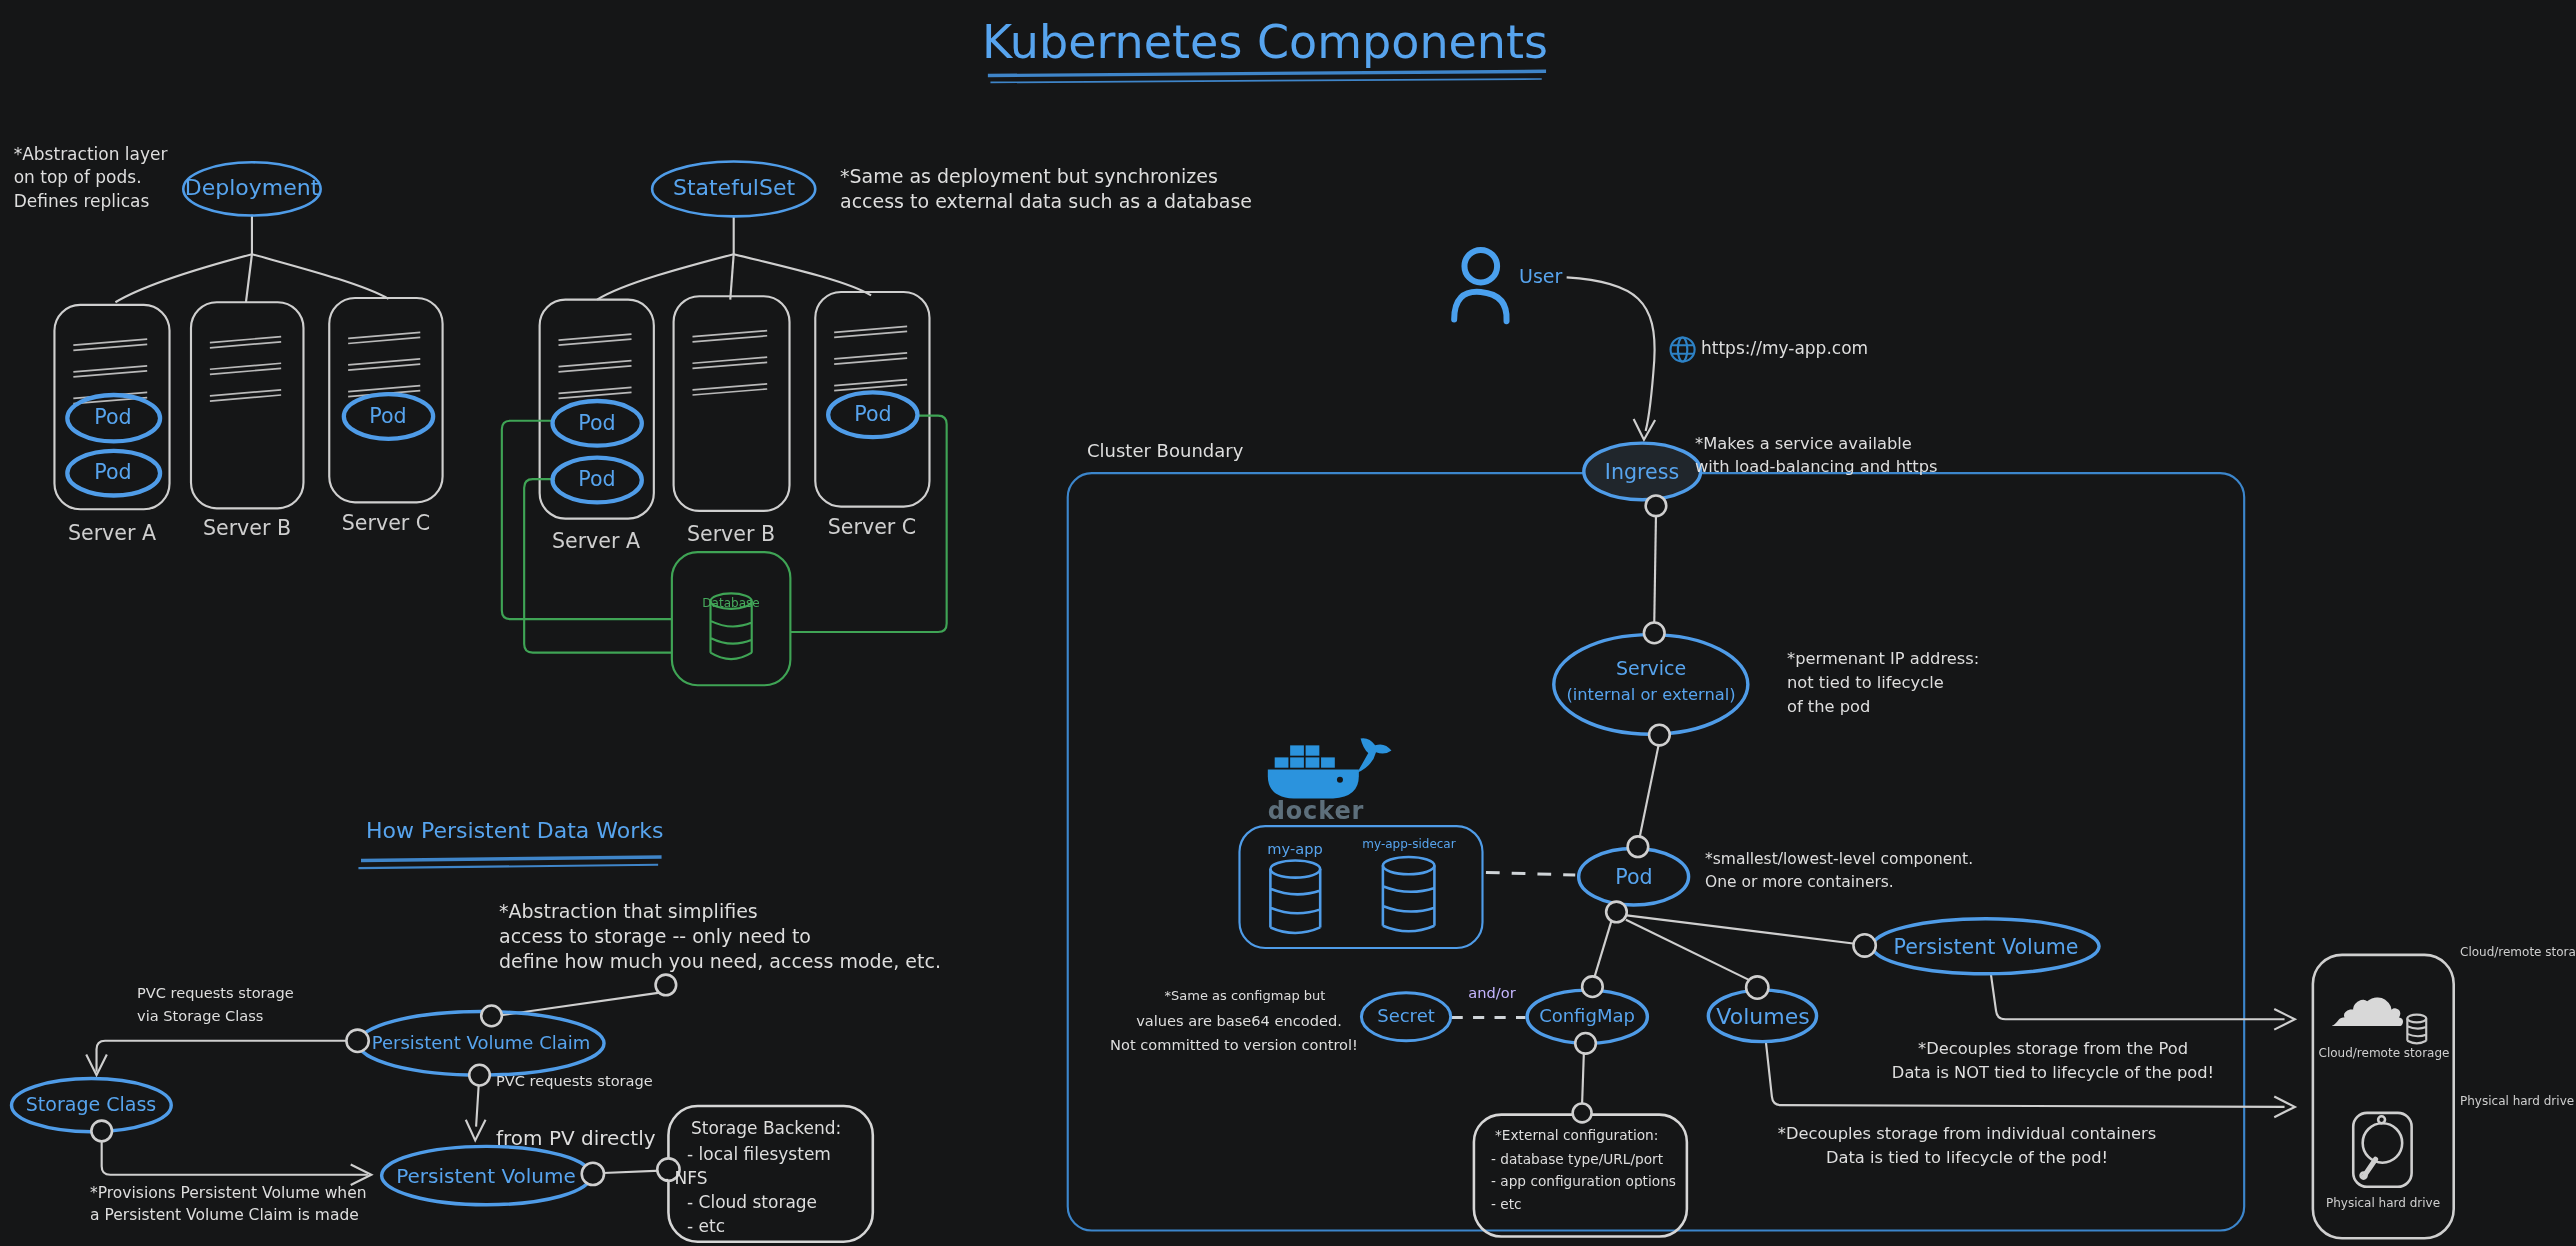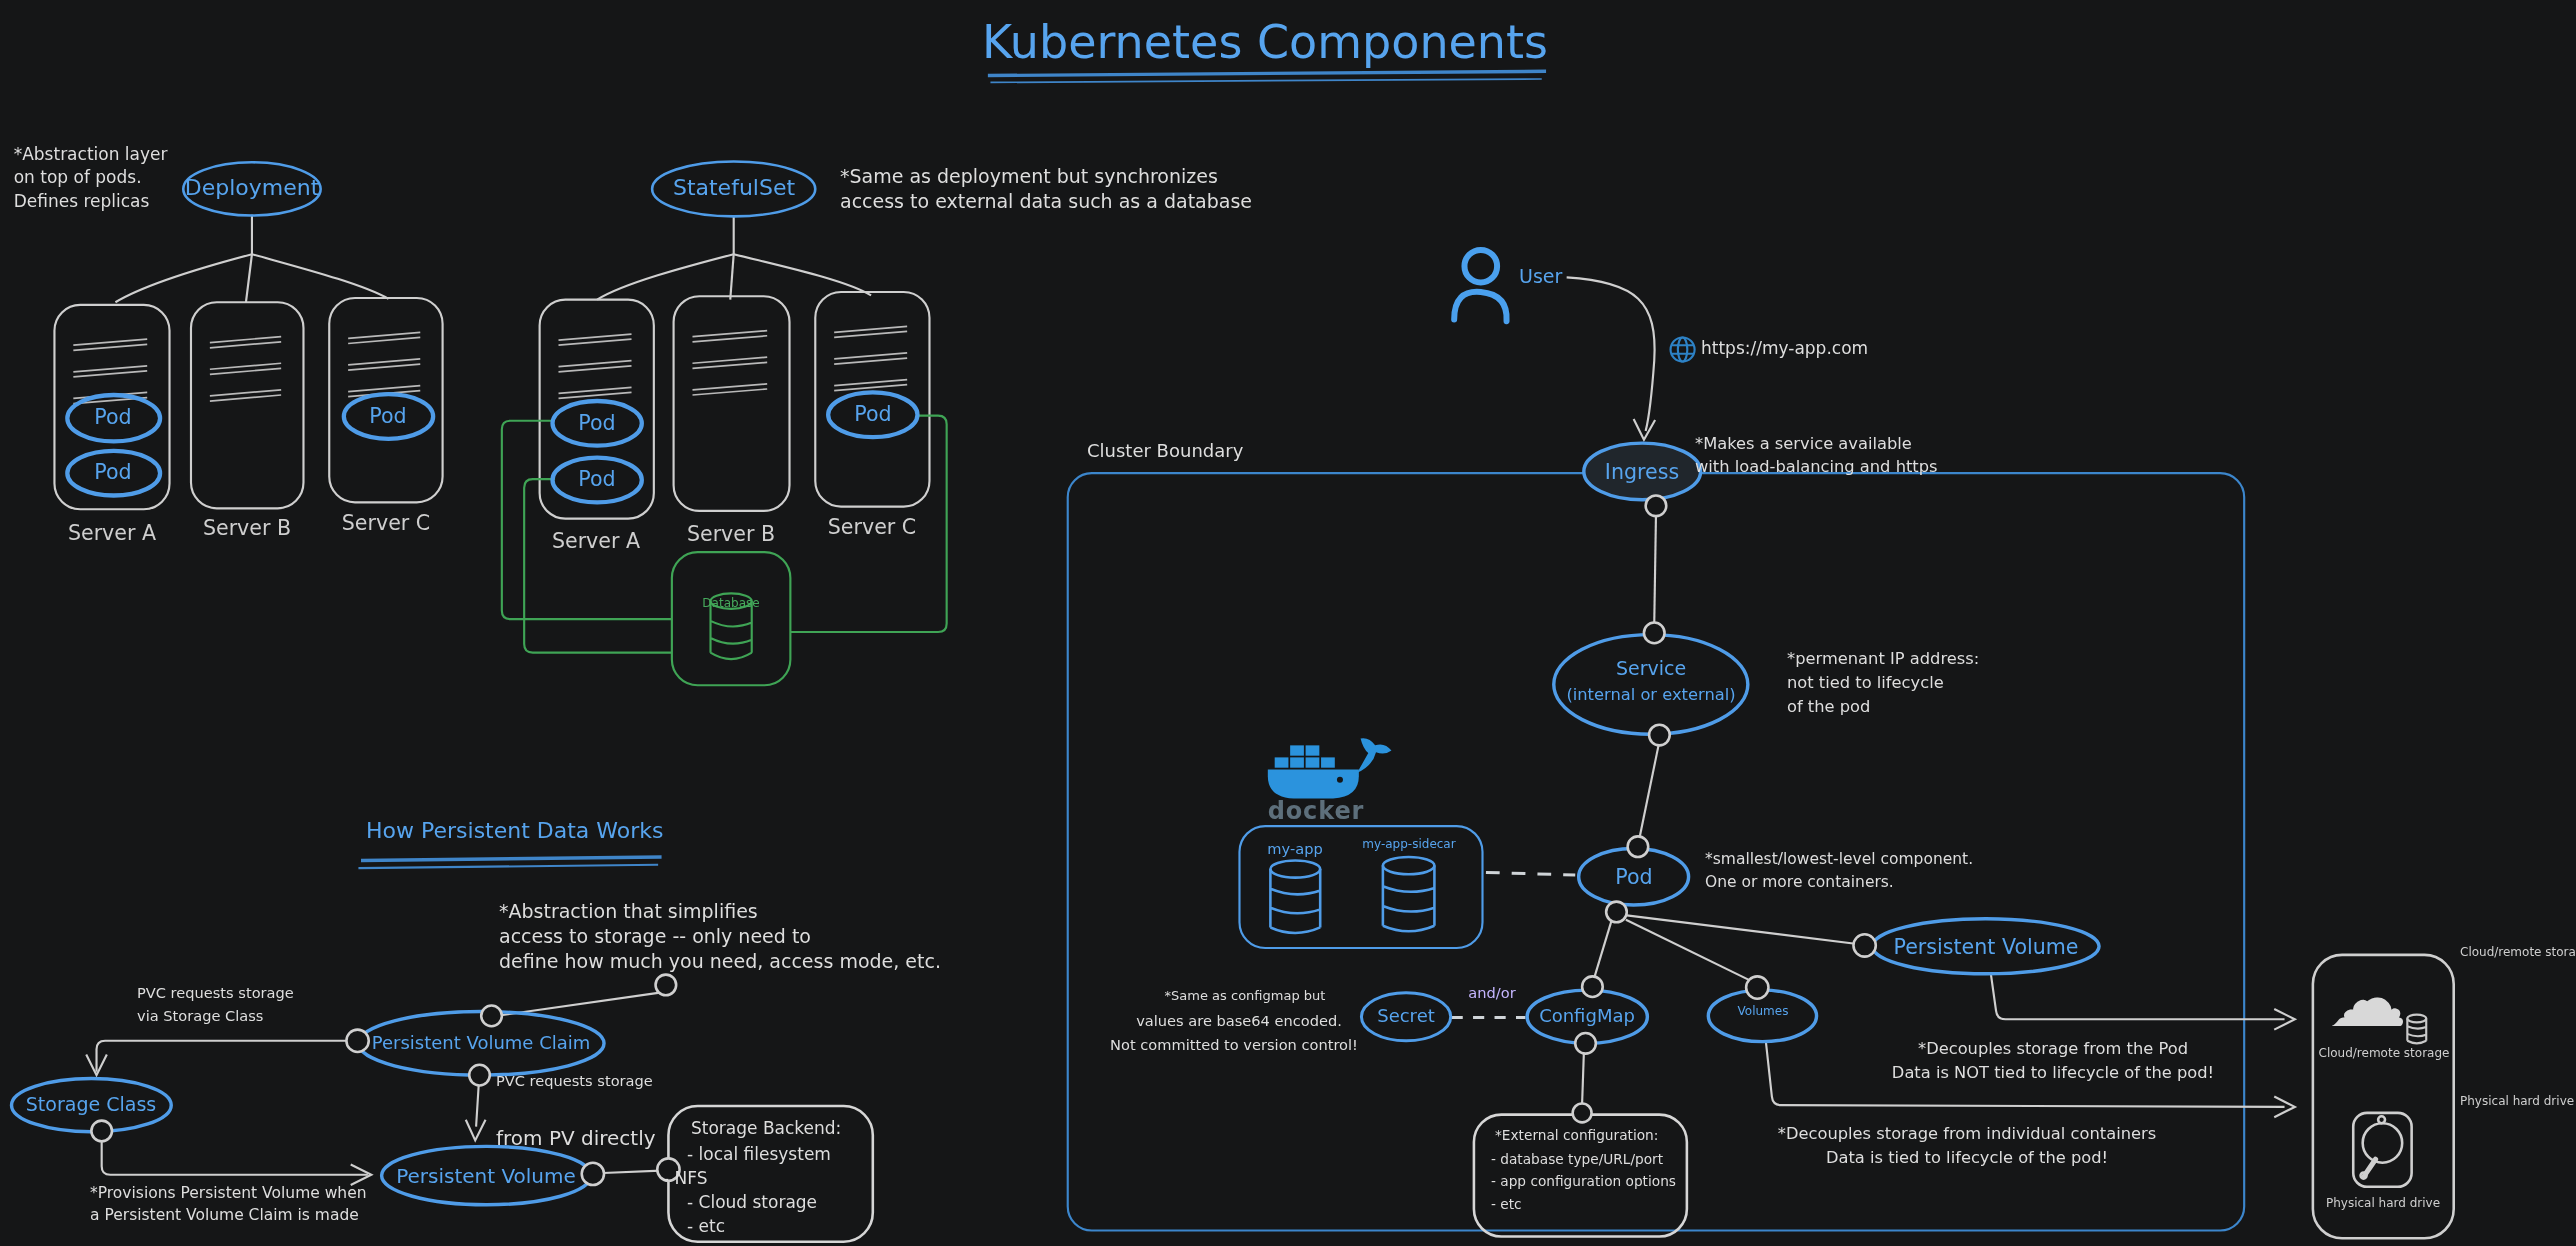--- a/index.html
+++ b/index.html
@@ -304,21 +304,21 @@
 <div class="t" style="left:1705px;top:873px;font-size:15.5px;">One or more containers.</div>
 <div class="t c grayd" style="left:1316px;top:797px;font-size:24px;">docker</div>
 <div class="t c blue" style="left:1295px;top:840px;font-size:14.6px;">my-app</div>
 <div class="t c blue" style="left:1409px;top:837px;font-size:12px;">my-app-sidecar</div>
 <div class="t c" style="left:1245px;top:988px;font-size:13px;">*Same as configmap but</div>
 <div class="t c" style="left:1239px;top:1012px;font-size:14.6px;">values are base64 encoded.</div>
 <div class="t c" style="left:1234px;top:1036px;font-size:14.6px;">Not committed to version control!</div>
 <div class="t c blue" style="left:1406px;top:1005px;font-size:18px;">Secret</div>
 <div class="t c dim" style="left:1492px;top:984px;font-size:14.6px;">and/or</div>
 <div class="t c blue" style="left:1587px;top:1005px;font-size:18px;">ConfigMap</div>
-<div class="t c blue" style="left:1763px;top:1004px;font-size:12px;">Volumes</div>
+<div class="t c blue" style="left:1763px;top:1004px;font-size:22px;">Volumes</div>
 <div class="t" style="left:1495px;top:1127px;font-size:13.7px;">*External configuration:</div>
 <div class="t" style="left:1491px;top:1151px;font-size:13.7px;">- database type/URL/port</div>
 <div class="t" style="left:1491px;top:1173px;font-size:13.7px;">- app configuration options</div>
 <div class="t" style="left:1491px;top:1196px;font-size:13.7px;">- etc</div>
 <div class="t c blue" style="left:1986px;top:935px;font-size:20.6px;">Persistent Volume</div>
 <div class="t c" style="left:2053px;top:1039px;font-size:16.3px;">*Decouples storage from the Pod</div>
 <div class="t c" style="left:2053px;top:1063px;font-size:16.3px;">Data is NOT tied to lifecycle of the pod!</div>
 <div class="t c" style="left:1967px;top:1124px;font-size:16.3px;">*Decouples storage from individual containers</div>
 <div class="t c" style="left:1967px;top:1148px;font-size:16.3px;text-align:center;">Data is tied to lifecycle of the pod!</div>
 

